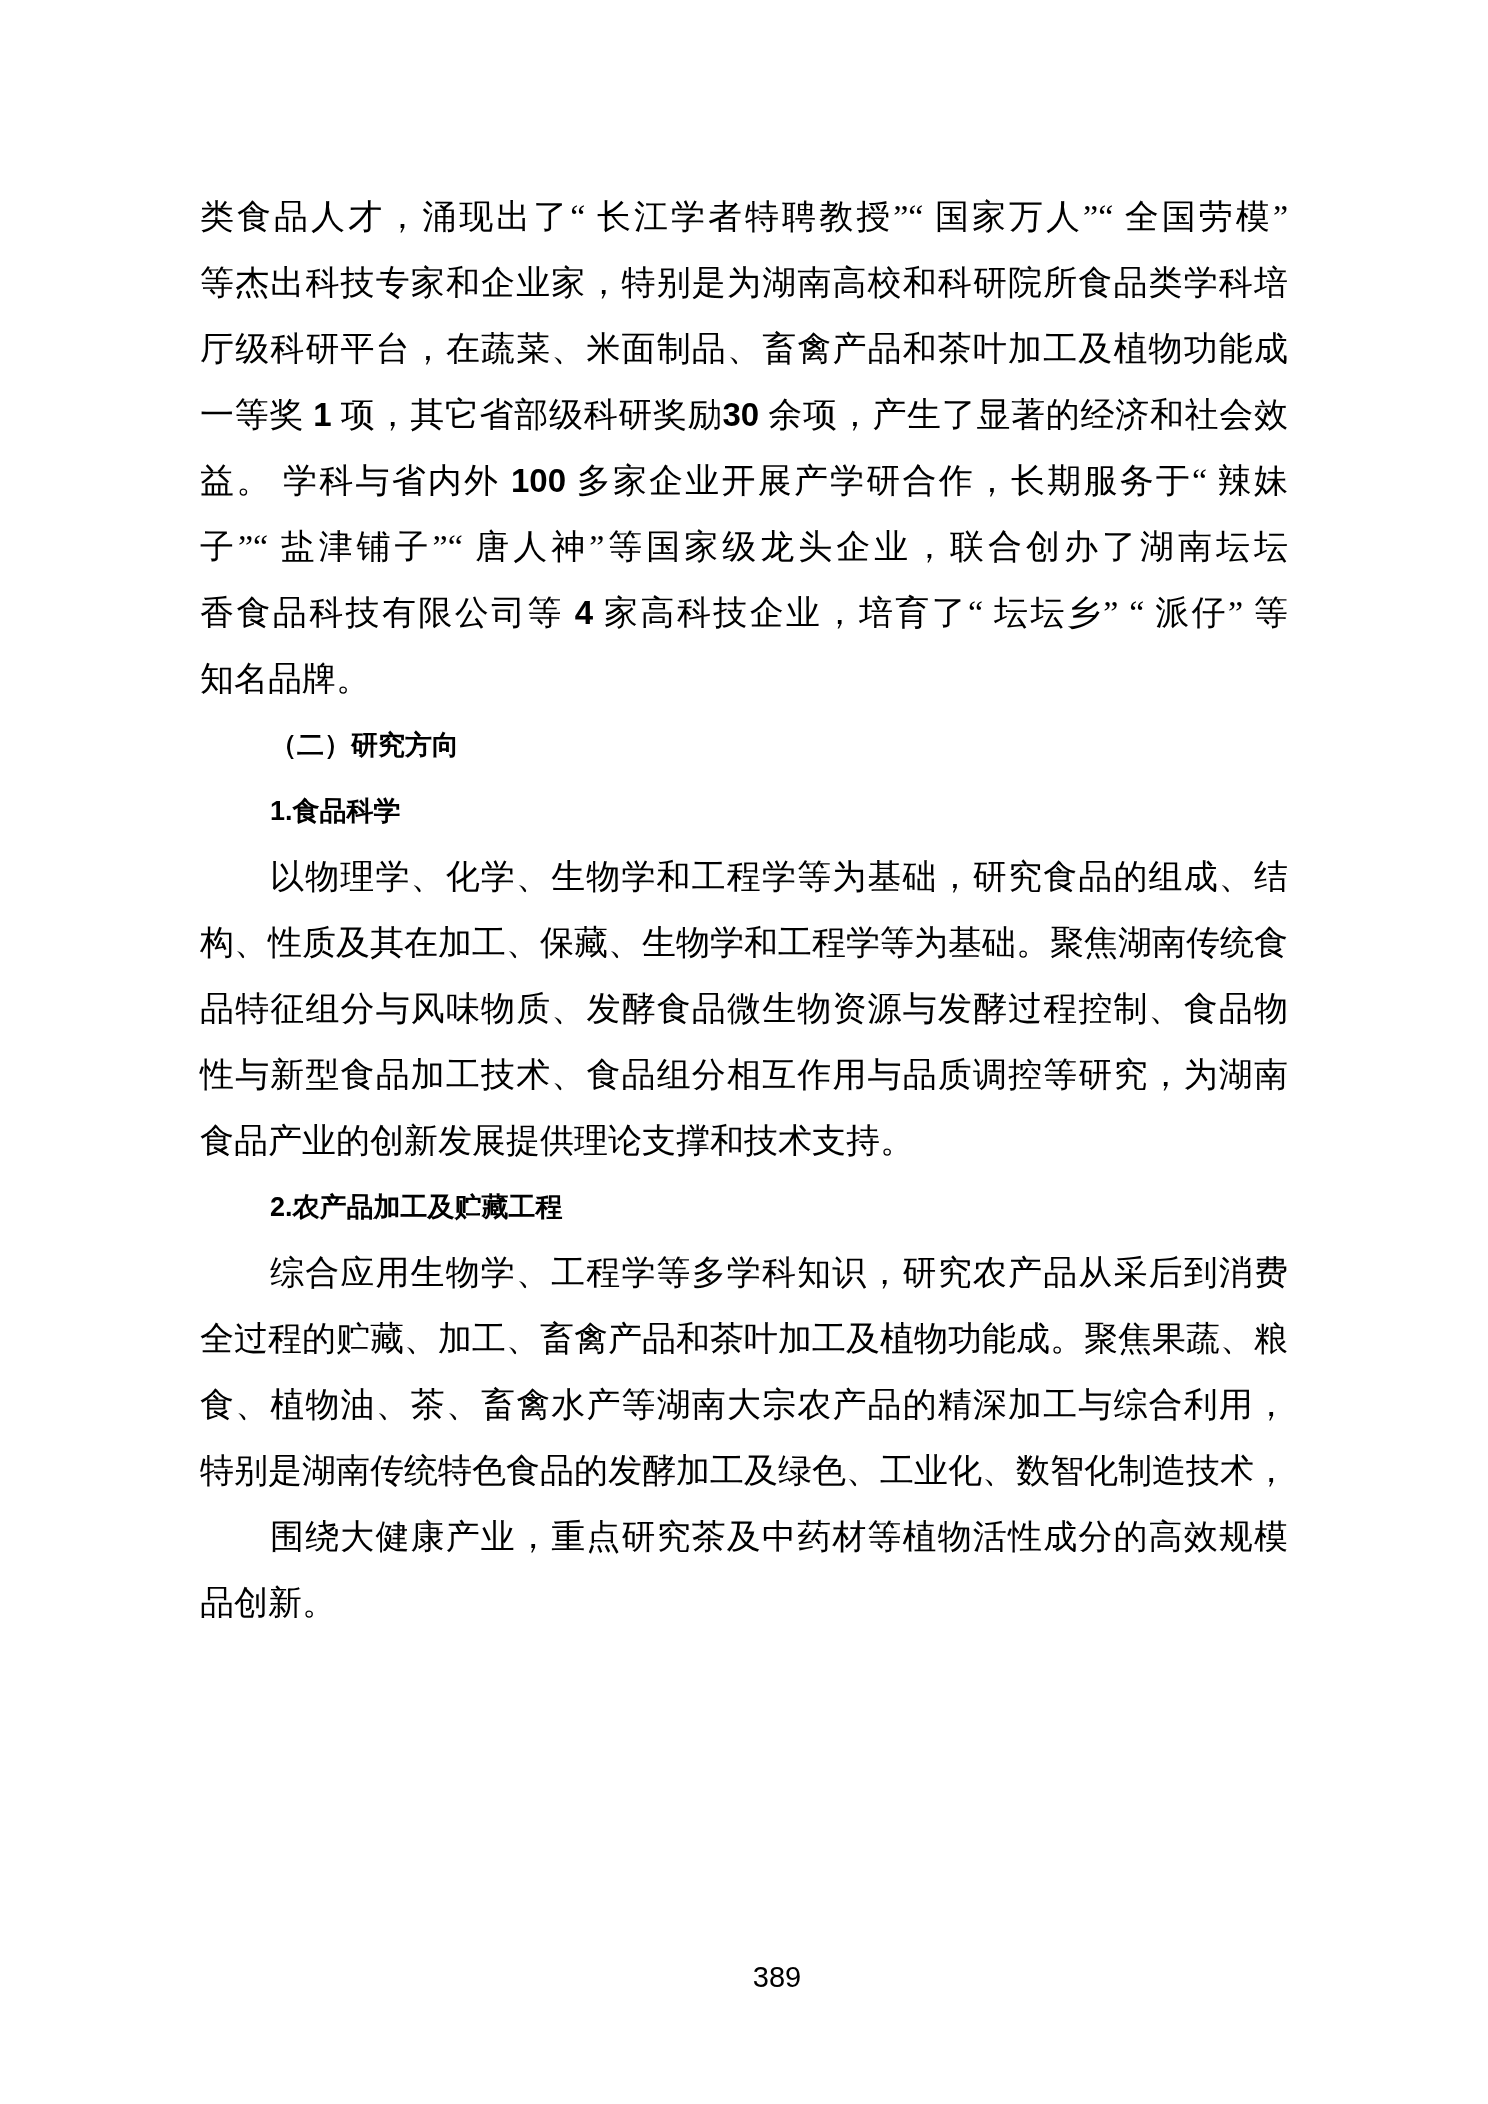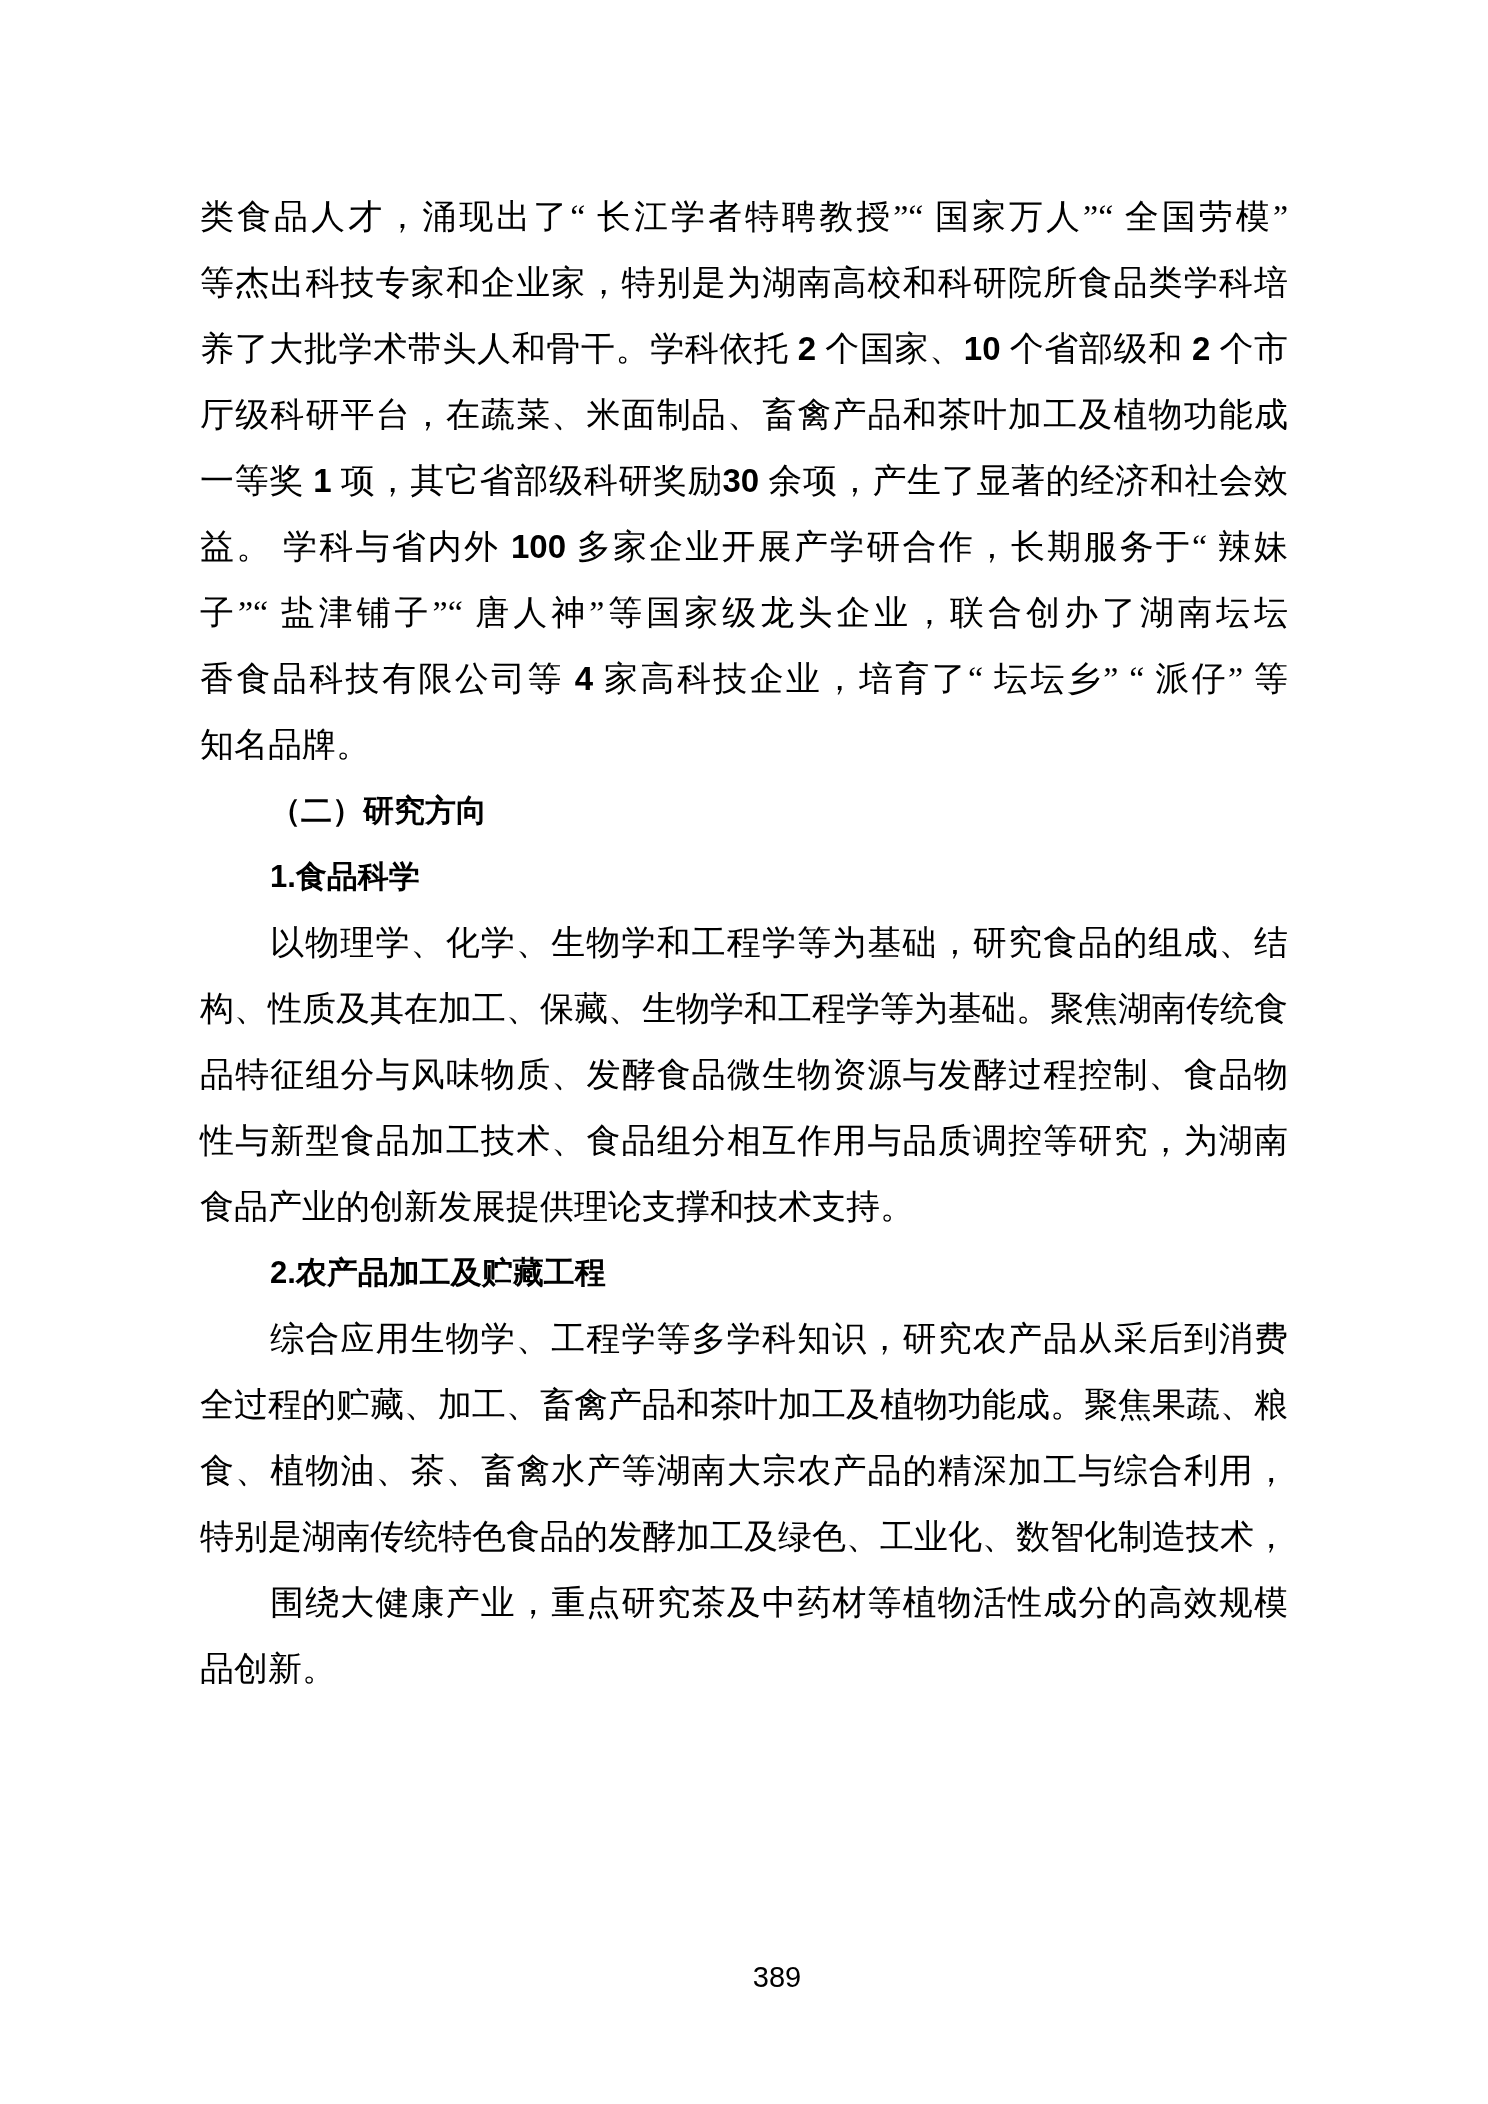--- a/index.html
+++ b/index.html
@@ -33,21 +33,21 @@
     text-justify:distribute;
   }
   
   .ind{
     text-indent:70px;
   }
   
   .h{
     font-family:"Liberation Sans","DejaVu Sans",sans-serif;
     font-weight:bold;
-    font-size:31px;
+    font-size:27px;
   }
   
   .num{
     font-family:"Liberation Sans","DejaVu Sans",sans-serif;
     font-weight:bold;
     font-size:33px;
   }
   .page-number{
     position:absolute;
     left:0;top:1943px;width:1488px;
@@ -60,21 +60,20 @@
   }
 </style>
 </head>
 <body>
 
 <div class="page">
   <div class="text-column">
 
     <div class="line j">类食品人才，涌现出了“ 长江学者特聘教授”“ 国家万人”“ 全国劳模”</div>
     <div class="line j">等杰出科技专家和企业家，特别是为湖南高校和科研院所食品类学科培</div>
-    <div class="line j">养了大批学术带头人和骨干。学科依托 <span class="num">2</span> 个国家、<span class="num">10</span> 个省部级和 <span class="num">2</span> 个市</div>
     <div class="line j">厅级科研平台，在蔬菜、米面制品、畜禽产品和茶叶加工及植物功能成</div>
     <div class="line j">一等奖 <span class="num">1</span> 项，其它省部级科研奖励<span class="num">30</span> 余项，产生了显著的经济和社会效</div>
     <div class="line j">益。 学科与省内外 <span class="num">100</span> 多家企业开展产学研合作，长期服务于“ 辣妹</div>
     <div class="line j">子”“ 盐津铺子”“ 唐人神”等国家级龙头企业，联合创办了湖南坛坛</div>
     <div class="line j">香食品科技有限公司等 <span class="num">4</span> 家高科技企业，培育了“ 坛坛乡” “ 派仔” 等</div>
     <div class="line">知名品牌。</div>
 
     <div class="line h ind">（二）研究方向</div>
 
     <div class="line h ind">1.食品科学</div>

